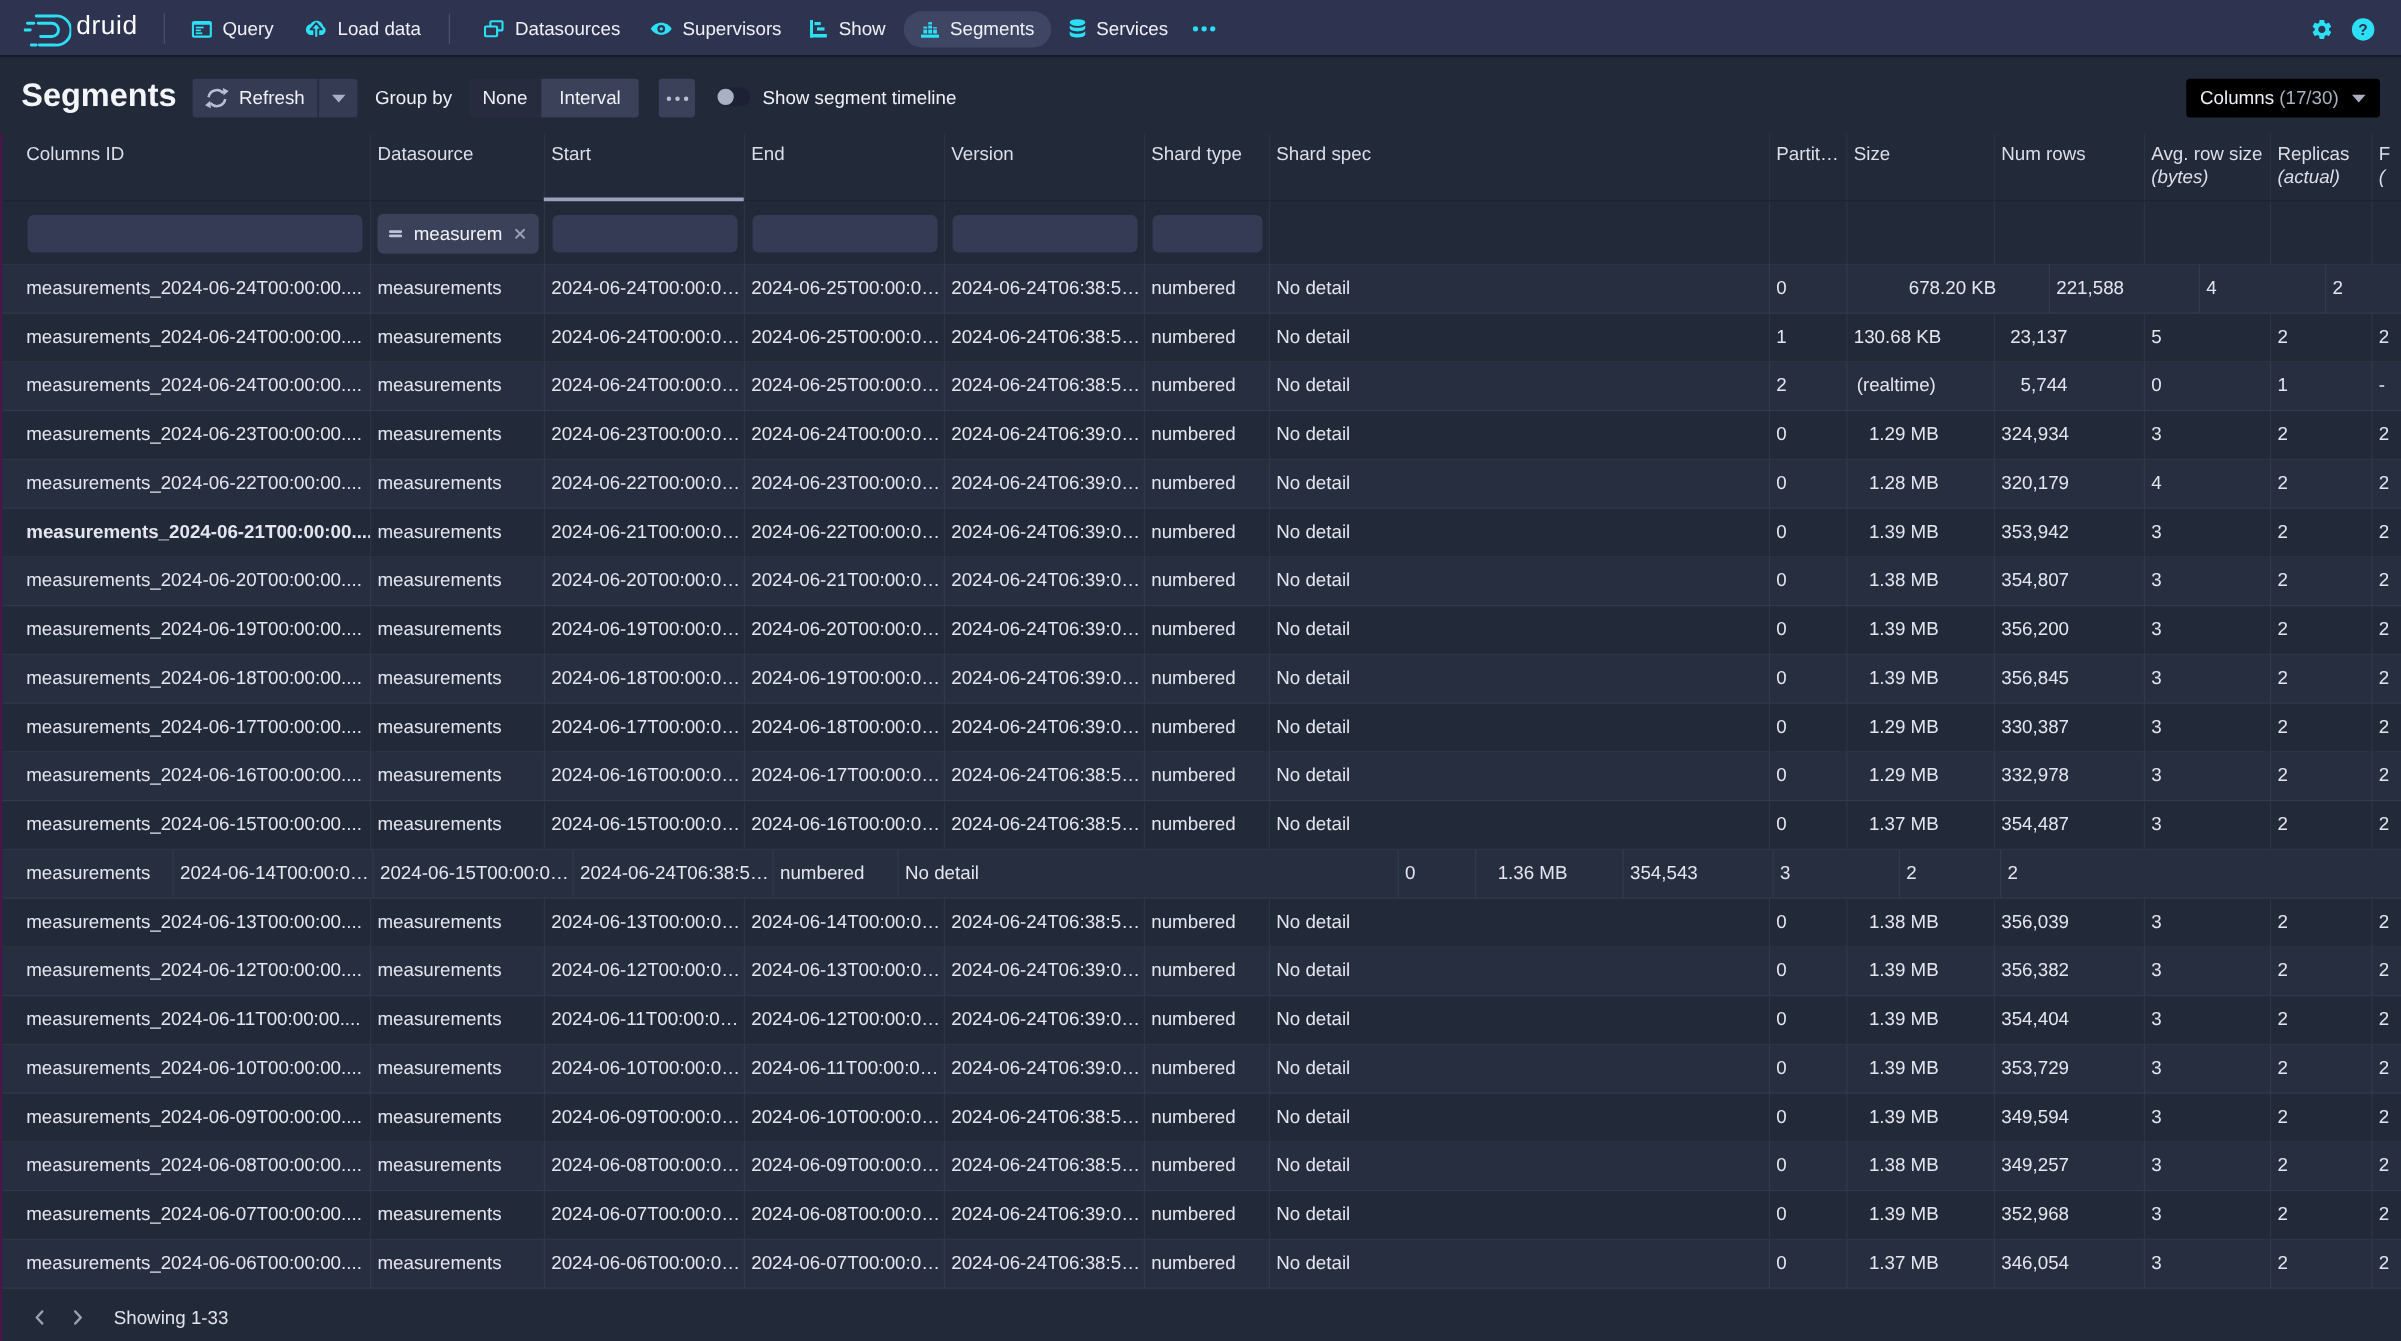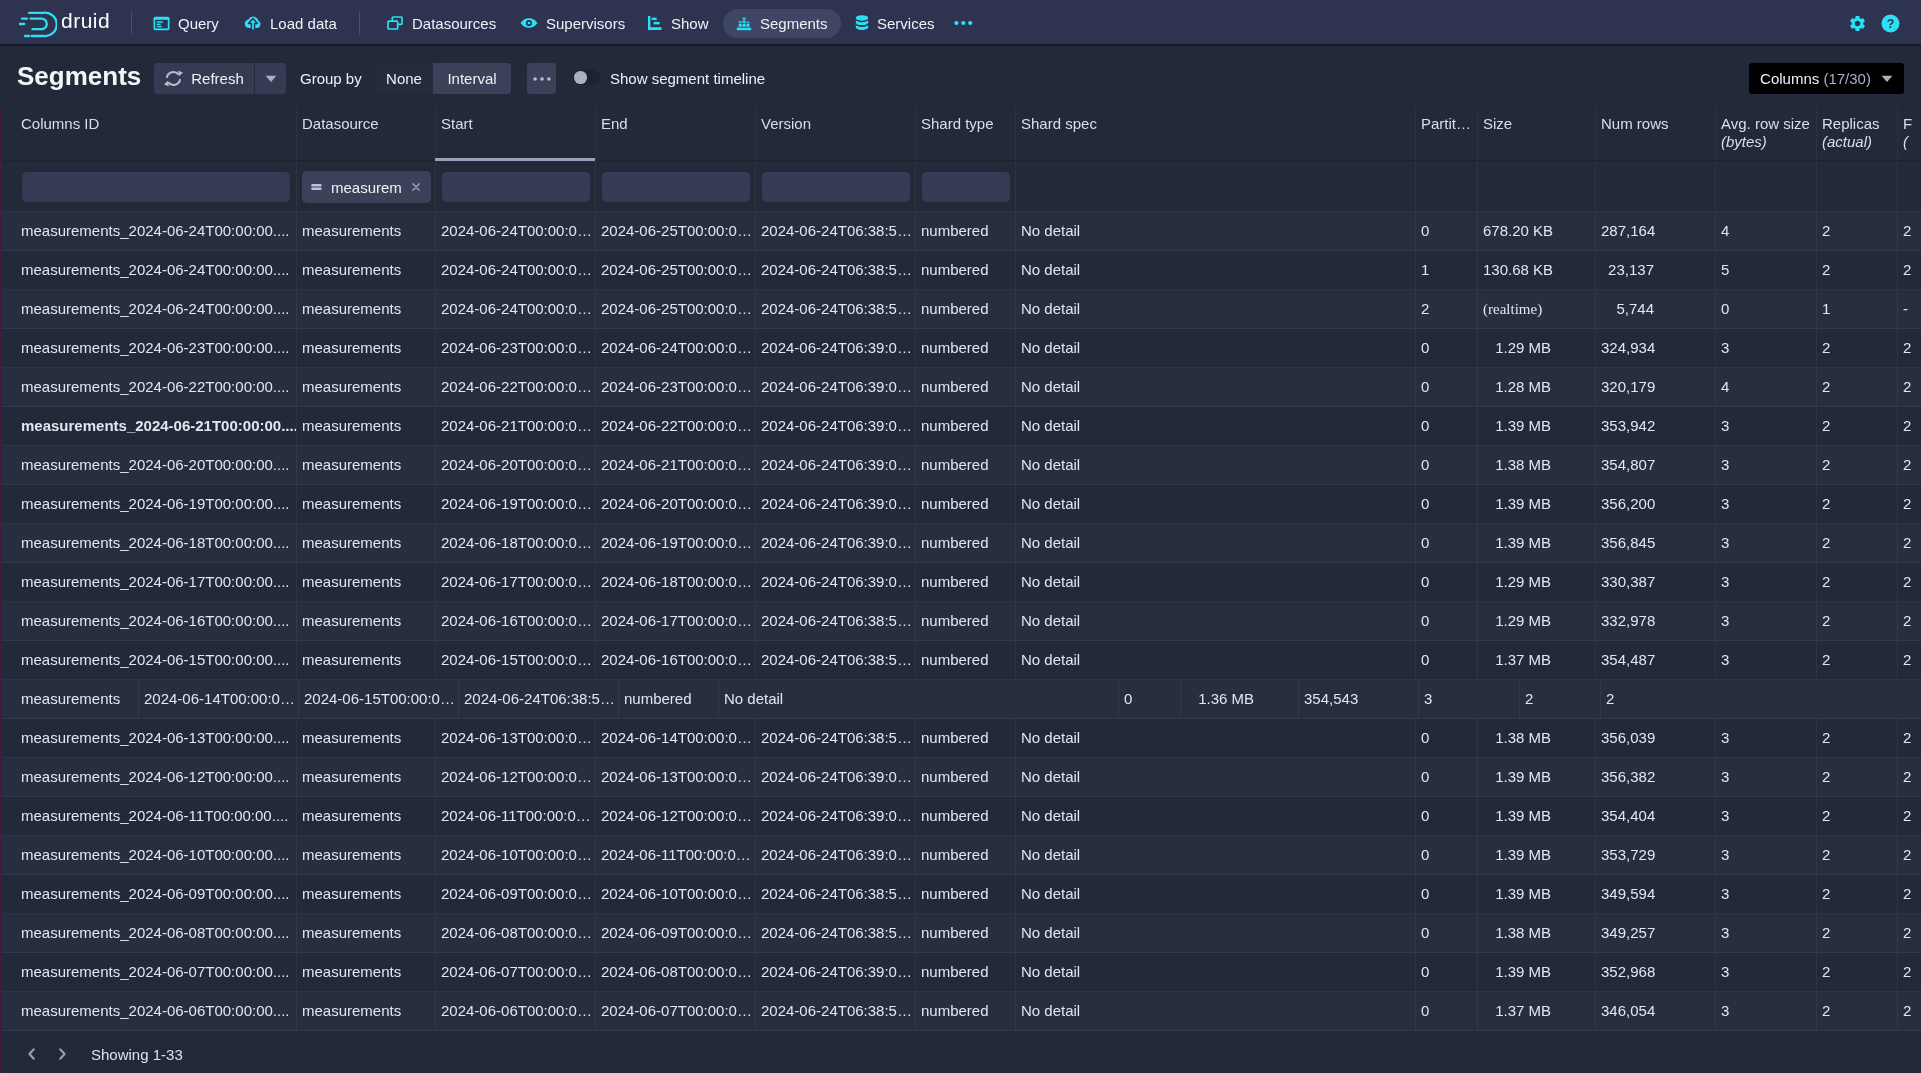--- a/index.html
+++ b/index.html
@@ -227,22 +227,22 @@
 
 <div class="r odd">
       <div class="c" style="width:297px;">measurements_2024-06-24T00:00:00....</div>
       <div class="c" style="width:139px;">measurements</div>
       <div class="c" style="width:160px;">2024-06-24T00:00:0…</div>
       <div class="c" style="width:160px;">2024-06-25T00:00:0…</div>
       <div class="c" style="width:160px;">2024-06-24T06:38:5…</div>
       <div class="c" style="width:100px;">numbered</div>
       <div class="c" style="width:400px;">No detail</div>
       <div class="c" style="width:62px;">0</div>
-      <div class="c" style="width:118px;text-align:center;padding-right:44px;">678.20 KB</div>
-      <div class="c" style="width:120px;text-align:right;padding-right:61px;">287,164</div>
+      <div class="c" style="width:118px;text-align:center;padding-right:44px;margin-left:44px;">678.20 KB</div>
+      <div class="c" style="width:120px;text-align:right;padding-right:61px;">221,588</div>
       <div class="c" style="width:101px;">4</div>
       <div class="c" style="width:81px;">2</div>
       <div class="c" style="width:124px;border-right:none;">2</div>
     </div>
 <div class="r">
       <div class="c" style="width:297px;">measurements_2024-06-24T00:00:00....</div>
       <div class="c" style="width:139px;">measurements</div>
       <div class="c" style="width:160px;">2024-06-24T00:00:0…</div>
       <div class="c" style="width:160px;">2024-06-25T00:00:0…</div>
       <div class="c" style="width:160px;">2024-06-24T06:38:5…</div>
@@ -257,21 +257,21 @@
     </div>
 <div class="r odd">
       <div class="c" style="width:297px;">measurements_2024-06-24T00:00:00....</div>
       <div class="c" style="width:139px;">measurements</div>
       <div class="c" style="width:160px;">2024-06-24T00:00:0…</div>
       <div class="c" style="width:160px;">2024-06-25T00:00:0…</div>
       <div class="c" style="width:160px;">2024-06-24T06:38:5…</div>
       <div class="c" style="width:100px;">numbered</div>
       <div class="c" style="width:400px;">No detail</div>
       <div class="c" style="width:62px;">2</div>
-      <div class="c" style="width:118px;text-align:left;padding-right:44px;font-family:Liberation Serif, serif;">(realtime)</div>
+      <div class="c" style="width:118px;text-align:center;padding-right:44px;">(realtime)</div>
       <div class="c" style="width:120px;text-align:right;padding-right:61px;">5,744</div>
       <div class="c" style="width:101px;">0</div>
       <div class="c" style="width:81px;">1</div>
       <div class="c" style="width:124px;border-right:none;">-</div>
     </div>
 <div class="r">
       <div class="c" style="width:297px;">measurements_2024-06-23T00:00:00....</div>
       <div class="c" style="width:139px;">measurements</div>
       <div class="c" style="width:160px;">2024-06-23T00:00:0…</div>
       <div class="c" style="width:160px;">2024-06-24T00:00:0…</div>

